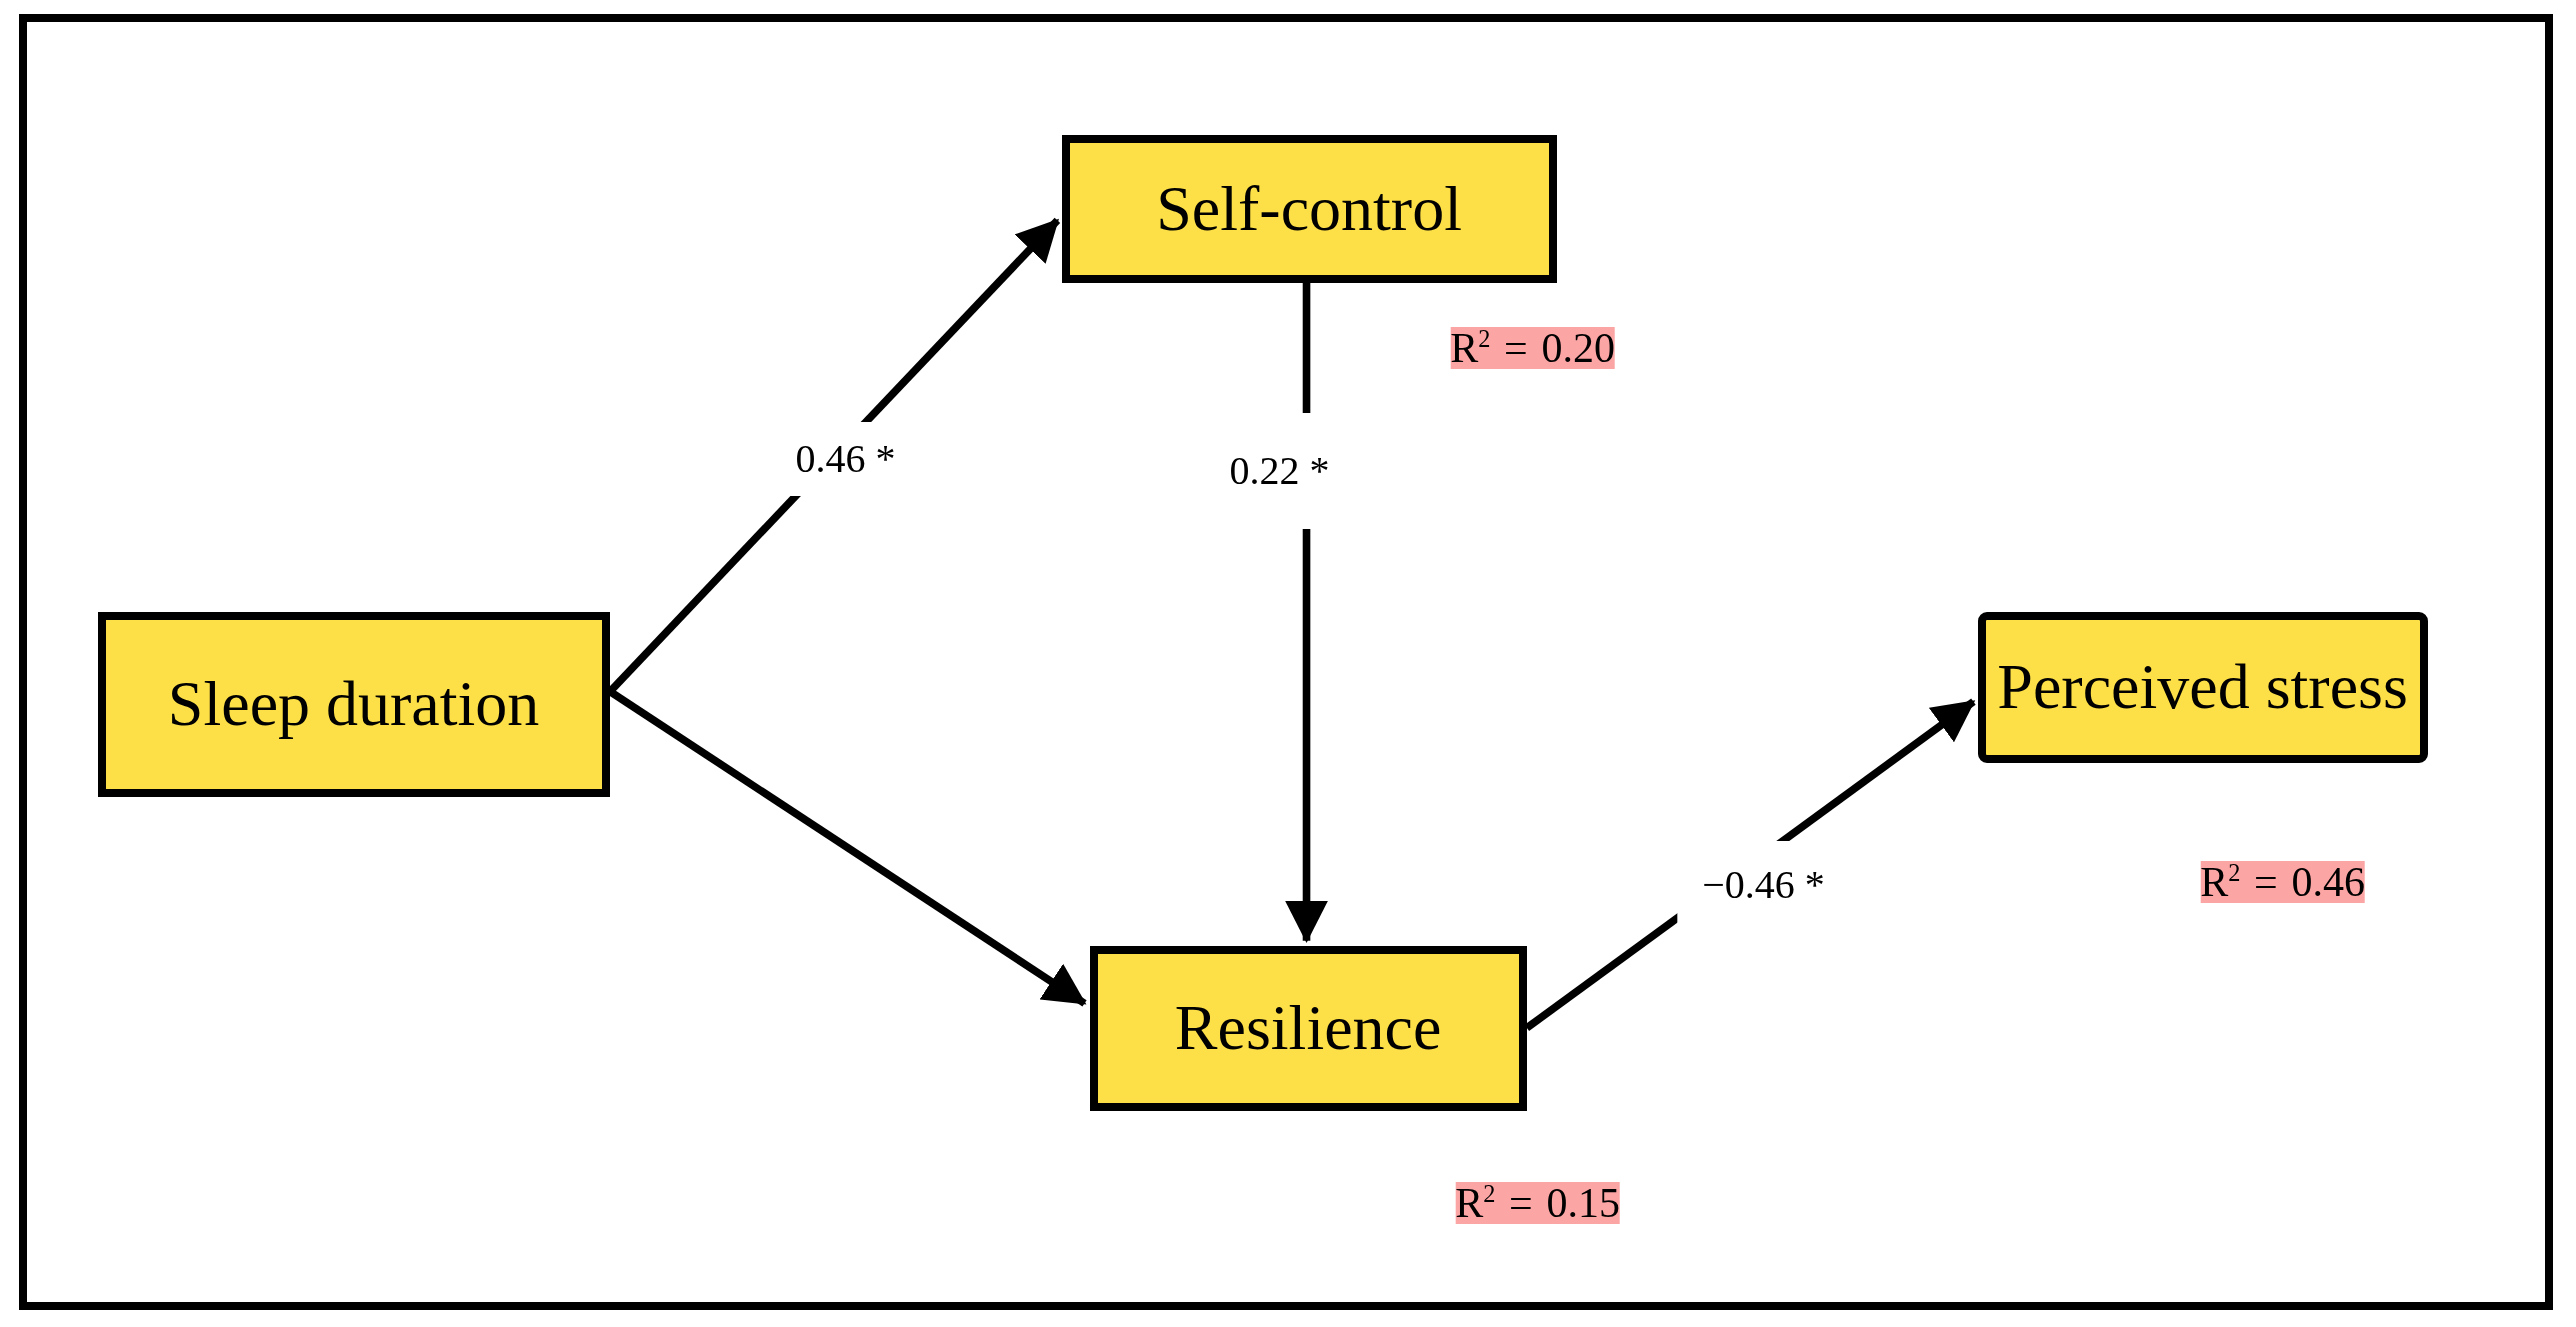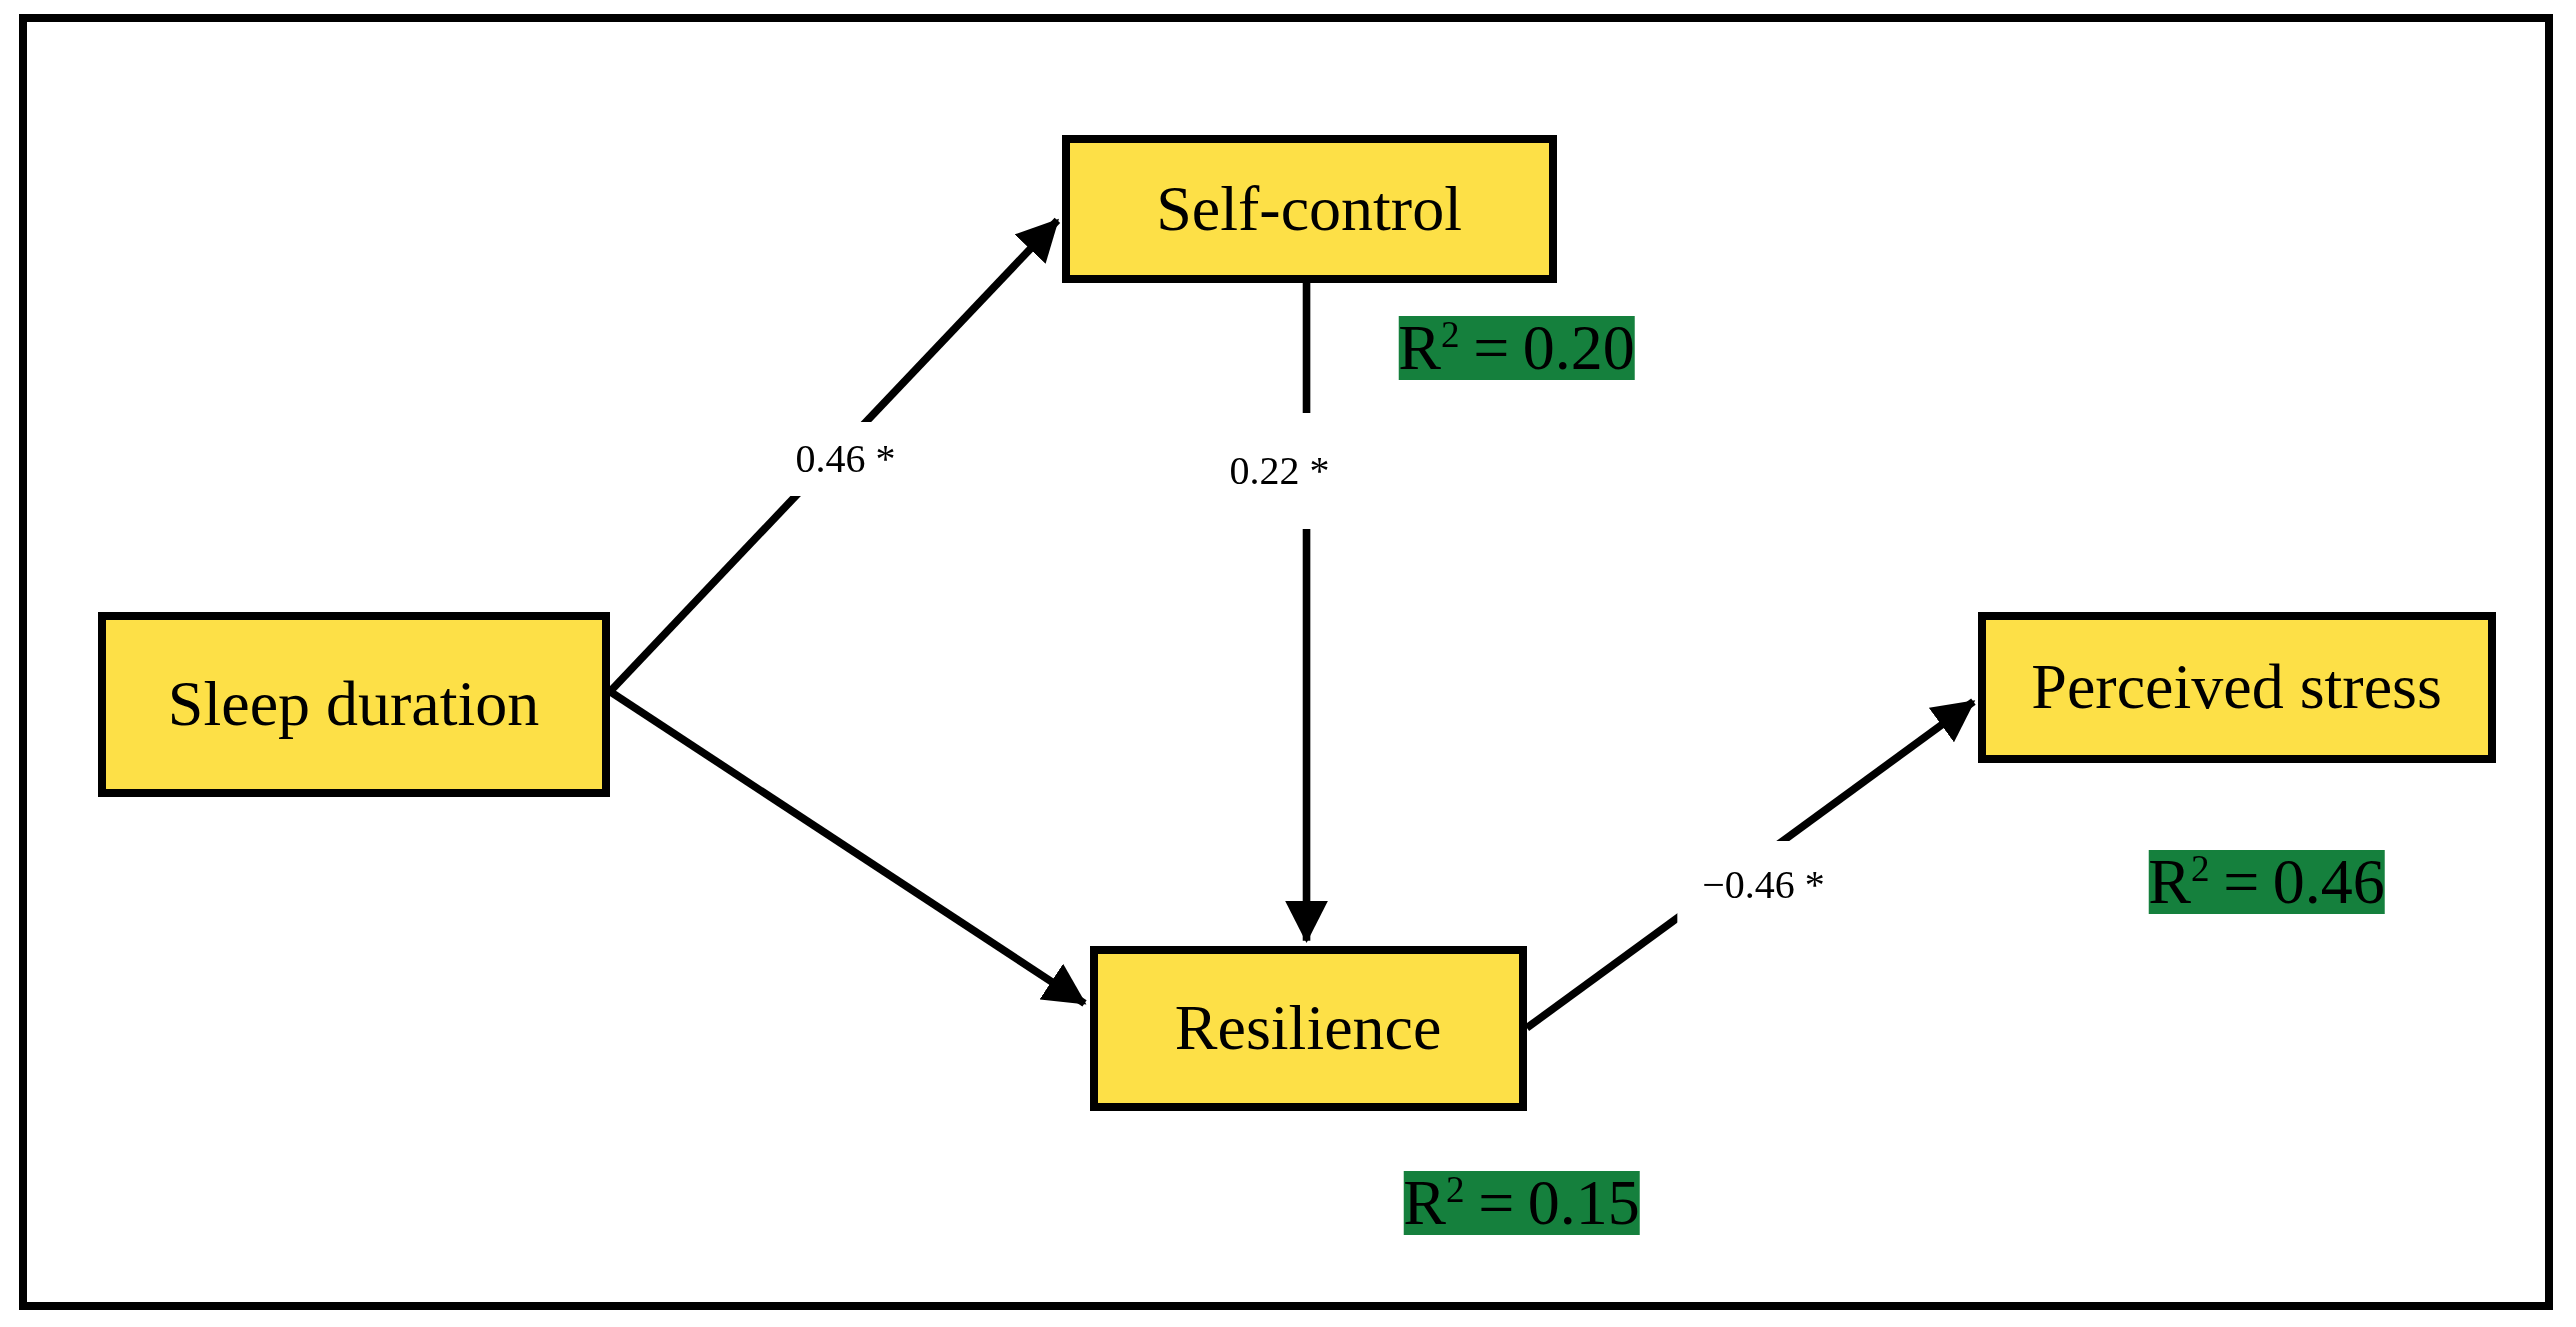--- a/index.html
+++ b/index.html
@@ -47,42 +47,43 @@
     display: flex;
     align-items: center;
     justify-content: center;
     font-size: 64px;
     line-height: 1;
     white-space: nowrap;
   }
   .node-sleep     { left: 71px;   top: 590px; width: 512px; height: 185px; }
   .node-selfctrl  { left: 1035px; top: 113px; width: 495px; height: 148px; }
   .node-resil     { left: 1063px; top: 924px; width: 437px; height: 165px; }
-  .node-stress    { left: 1951px; top: 590px; width: 518px; height: 151px; }
+  .node-stress    { left: 1951px; top: 590px; width: 450px; height: 151px; border-radius: 9px; }
   .coef {
     position: absolute;
     transform: translate(-50%, -50%);
     background: #ffffff;
     font-size: 40px;
     line-height: 1;
     white-space: nowrap;
     padding: 17px 25.4px;
     text-align: center;
   }
   .coef-046 { left: 819px;  top: 437px; }
   .coef-039 { left: 841px;  top: 848px; }
   .coef-043 { left: 1253px; top: 449px; padding: 38px 21px; }
   .coef-067 { left: 1737px; top: 863px; padding: 24px 25.4px; }
   .r2 {
     position: absolute;
     transform: translate(-50%, -50%);
-    background: #15803d;
-    font-size: 64px;
+    background: #fca5a5;
+    font-size: 42px;
     line-height: 1;
     white-space: nowrap;
+    margin-left: 16px;
   }
   .r2 sup {
     font-size: 0.58em;
     vertical-align: super;
     line-height: 0;
   }
   .r2 .eq  { margin: 0 0 0 13.6px; }
   .r2 .val { margin: 0 0 0 13.6px; }
   .r2-selfctrl { left: 1490px; top: 326px; }
   .r2-stress   { left: 2240px; top: 860px; text-align: right; }

